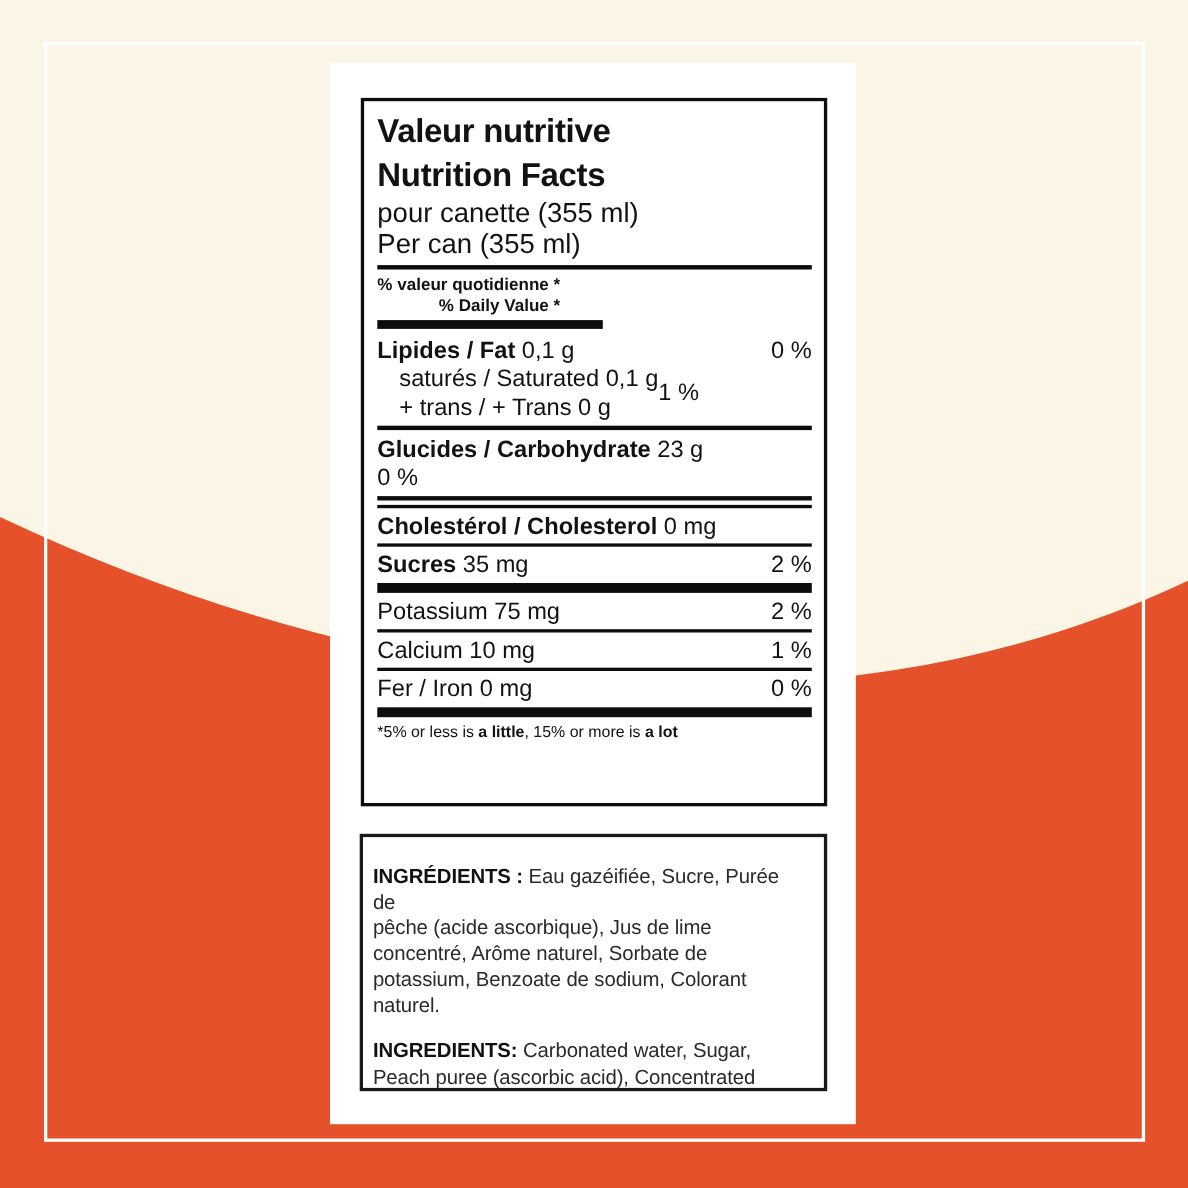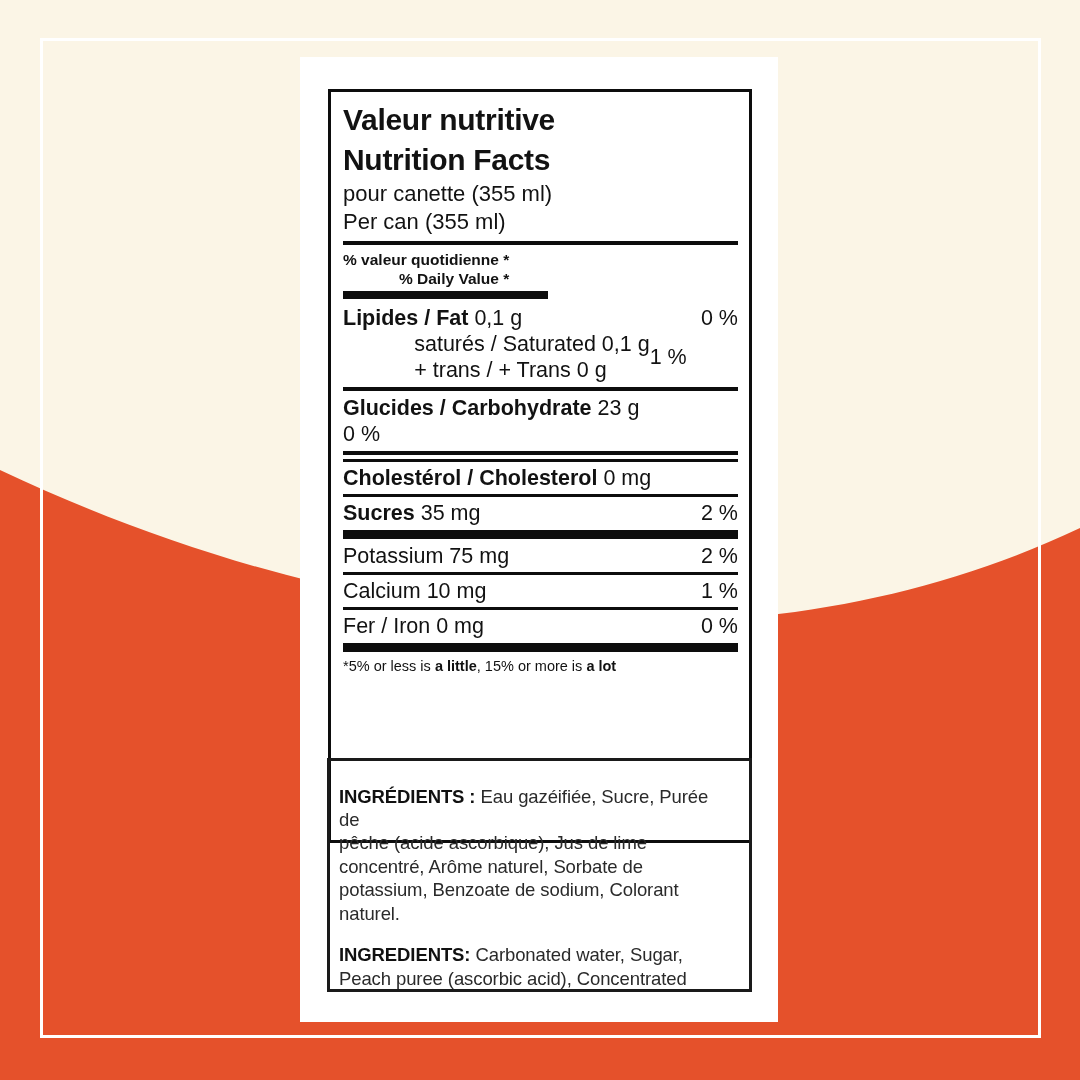--- a/index.html
+++ b/index.html
@@ -13,38 +13,38 @@
   .frame{
     position:absolute;left:40px;top:38px;right:39px;bottom:42px;
     border:3px solid #FFFFFF;z-index:1;pointer-events:none;
   }
   .card{
     position:absolute;left:300px;top:57px;width:478px;height:965px;
     background:#FFFFFF;z-index:2;
   }
   
   .nfbox{
-    position:absolute;left:28px;top:32px;width:424px;height:754px;
+    position:absolute;left:28px;top:32px;width:424px;height:644px;
     border:3px solid #0d0d0d;box-sizing:border-box;
     padding:8px 11px 0 12px;overflow:hidden;
   }
   .nf-title{font-size:30px;font-weight:bold;line-height:40px;letter-spacing:-0.3px;}
-  .nf-serving{font-size:22px;line-height:28px;}
+  .nf-serving{font-size:25px;line-height:28px;}
   .sep4{height:4px;background:#0d0d0d;margin:4px 0;}
   .sep3{height:3px;background:#0d0d0d;margin:3px 0;}
   .sep9{height:9px;background:#0d0d0d;margin:4px 0;}
   .rule-top{height:4px;background:#0d0d0d;margin-top:5px;}
   .cal-row{display:flex;justify-content:space-between;margin-top:5px;}
   .cal-label{font-size:24px;font-weight:bold;padding-top:5px;}
   .dv-block{text-align:right;font-size:15.5px;font-weight:bold;line-height:19px;}
   .cal-bar{width:205px;height:8px;background:#0d0d0d;margin:3px 0 6px;}
   .row{display:flex;justify-content:space-between;font-size:21.5px;line-height:26px;}
   .row .b{font-weight:bold;}
   .indent{padding-left:20px;}
-  .sub2{display:flex;justify-content:center;align-items:center;}
+  .sub2{display:flex;justify-content:flex-start;align-items:center;}
   .sub2 .lines{font-size:21.5px;line-height:26px;}
   .pct{font-size:21.5px;white-space:nowrap;}
   .footnote{font-size:14.5px;line-height:20px;margin-top:4px;}
   .footnote .b{font-weight:bold;}
   
   .ingbox{
     position:absolute;left:27px;top:701px;width:425px;height:234px;
     border:3px solid #1a1a1a;box-sizing:border-box;
     padding:5px 25px 0 9px;overflow:hidden;color:#2a2a2a;
   }

